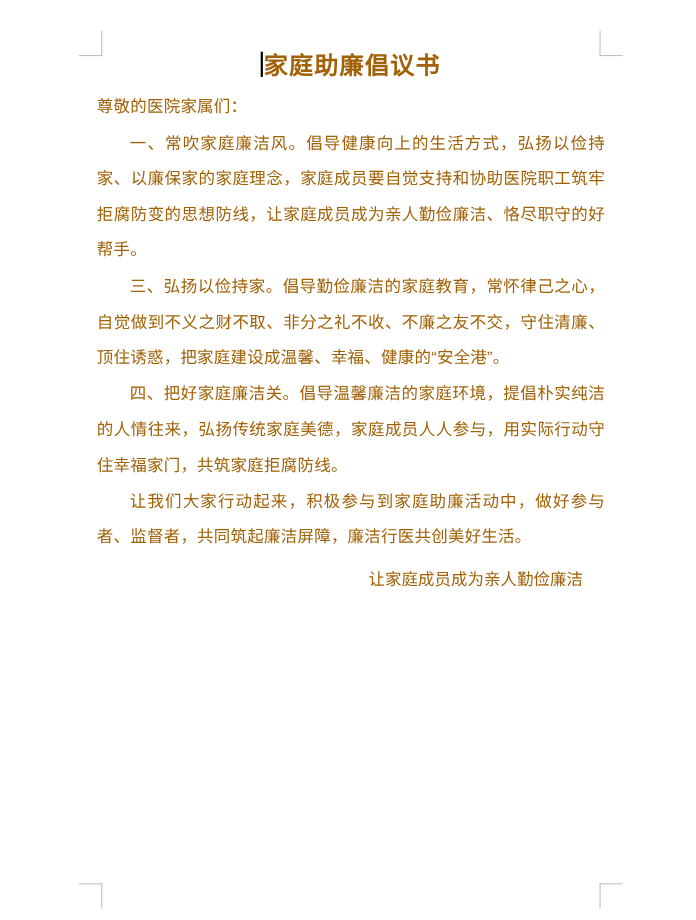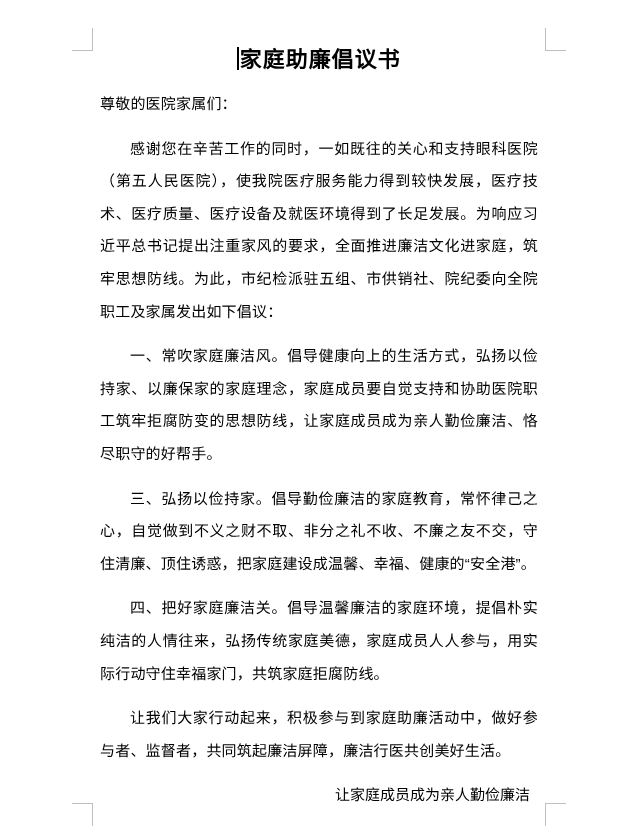--- a/index.html
+++ b/index.html
@@ -7,21 +7,21 @@
     padding: 0;
     background: #ffffff;
     font-family: "Liberation Sans", sans-serif;
   }
   .page {
     position: relative;
     width: 626px;
     height: 836px;
     background: #ffffff;
     overflow: hidden;
-    color: #000000;
+    color: #a16207;
   }
   
   .mark { position: absolute; width: 20px; height: 22px; }
   .mark.tl { left: 72px;  top: 28px;  border-right: 1px solid #bfbfbf; border-bottom: 1px solid #bfbfbf; }
   .mark.tr { left: 545px; top: 28px;  border-left: 1px solid #bfbfbf;  border-bottom: 1px solid #bfbfbf; }
   .mark.bl { left: 72px;  top: 803px; border-right: 1px solid #bfbfbf; border-top: 1px solid #bfbfbf; }
   .mark.br { left: 545px; top: 803px; border-left: 1px solid #bfbfbf;  border-top: 1px solid #bfbfbf; }
 
   .content {
     position: absolute;
@@ -40,21 +40,21 @@
   }
   .caret {
     display: inline-block;
     width: 1.5px;
     height: 23px;
     background: #000000;
     vertical-align: -3px;
     margin-right: 1px;
   }
   .para {
-    margin: 12px;
+    margin: 0;
     font-size: 15px;
     line-height: 32.6px;
     text-align: justify;
     text-justify: inter-character;
     text-indent: 2em;
     word-break: break-all;
     letter-spacing: 0.2px;
   }
   .salutation { text-indent: 0; }
   .lead { font-weight: normal; }
@@ -76,21 +76,20 @@
   <div class="mark tr"></div>
   <div class="mark bl"></div>
   <div class="mark br"></div>
 
   <div class="content">
 
     <h1 class="doc-title"><span class="caret"></span><span>家庭助廉倡议书</span></h1>
 
     <p class="para salutation"><span>尊敬的医院家属们：</span></p>
 
-    <p class="para"><span class="lead"></span><span>感谢您在辛苦工作的同时，一如既往的关心和支持眼科医院（第五人民医院），使我院医疗服务能力得到较快发展，医疗技术、医疗质量、医疗设备及就医环境得到了长足发展。为响应习近平总书记提出注重家风的要求，全面推进廉洁文化进家庭，筑牢思想防线。为此，市纪检派驻五组、市供销社、院纪委向全院职工及家属发出如下倡议：</span></p>
 
     <p class="para"><span class="lead">一、常吹家庭廉洁风。</span><span>倡导健康向上的生活方式，弘扬以俭持家、以廉保家的家庭理念，家庭成员要自觉支持和协助医院职工筑牢拒腐防变的思想防线，让家庭成员成为亲人勤俭廉洁、恪尽职守的好帮手。</span></p>
 
 
     <p class="para"><span class="lead">三、弘扬以俭持家。</span><span>倡导勤俭廉洁的家庭教育，常怀律己之心，自觉做到不义之财不取、非分之礼不收、不廉之友不交，守住清廉、顶住诱惑，把家庭建设成温馨、幸福、健康的“安全港”。</span></p>
 
     <p class="para"><span class="lead">四、把好家庭廉洁关。</span><span>倡导温馨廉洁的家庭环境，提倡朴实纯洁的人情往来，弘扬传统家庭美德，家庭成员人人参与，用实际行动守住幸福家门，共筑家庭拒腐防线。</span></p>
 
     <p class="para"><span class="lead"></span><span>让我们大家行动起来，积极参与到家庭助廉活动中，做好参与者、监督者，共同筑起廉洁屏障，廉洁行医共创美好生活。</span></p>
 

